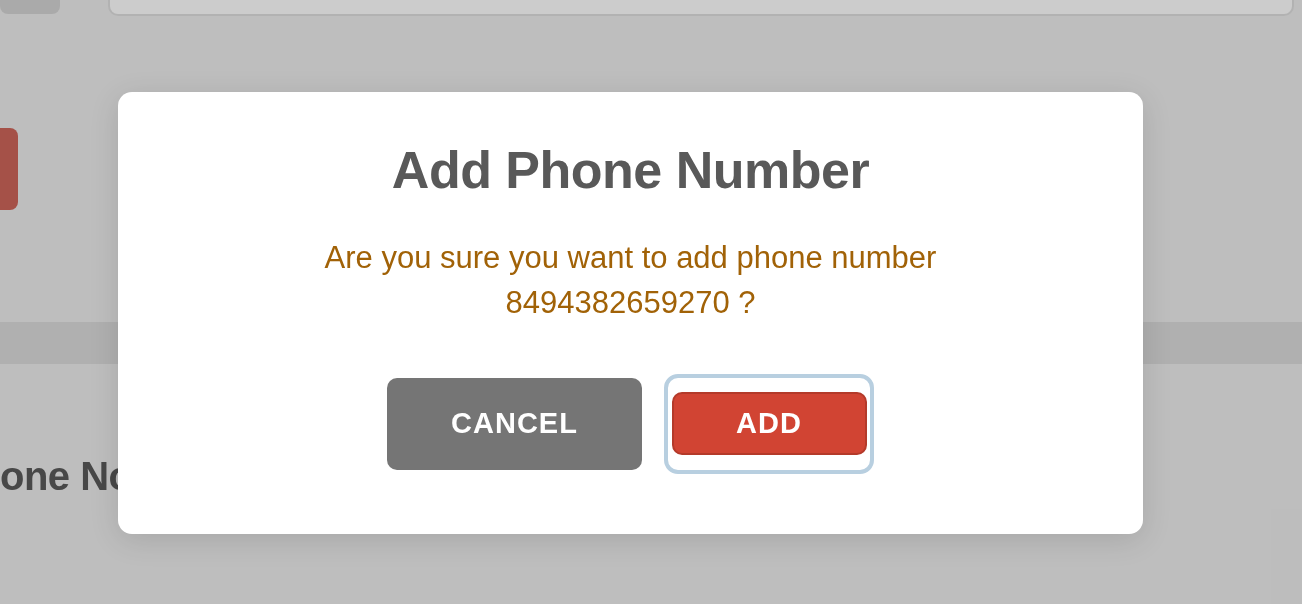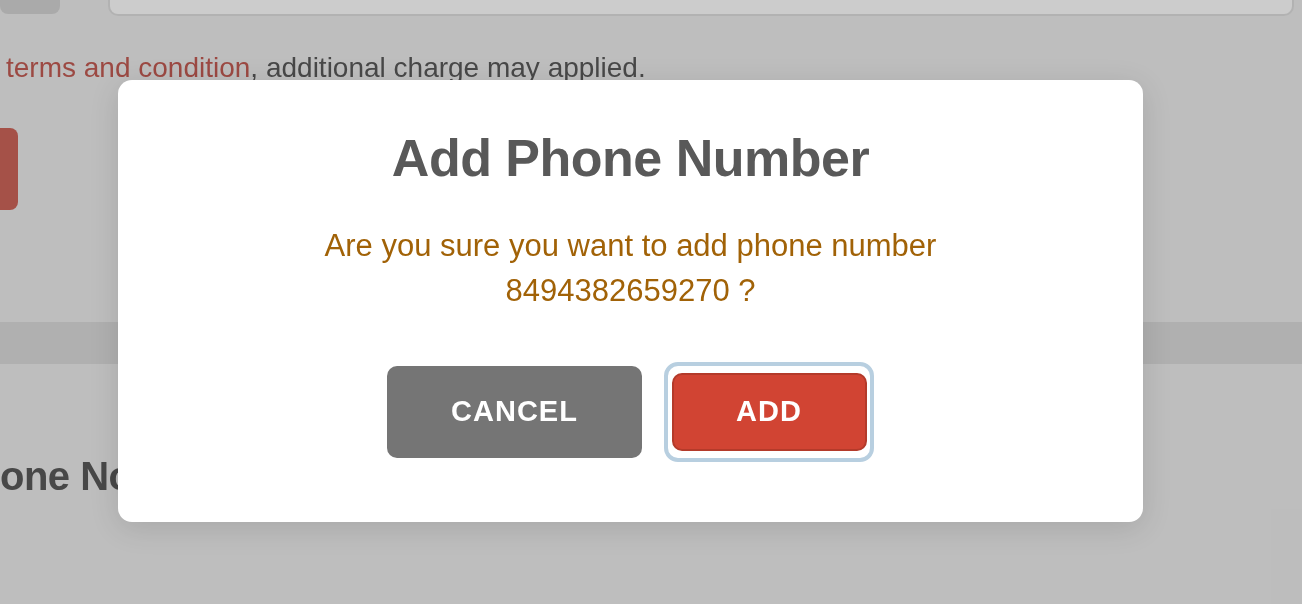--- a/index.html
+++ b/index.html
@@ -78,21 +78,21 @@
       letter-spacing: -0.5px;
     }
     .overlay {
       position: absolute;
       inset: 0;
       background: rgba(120,120,120,0.38);
     }
     .modal {
       position: absolute;
       left: 118px;
-      top: 80px;
+      top: 92px;
       width: 1025px;
       height: 442px;
       background: #fff;
       border-radius: 14px;
       box-shadow: 0 6px 30px rgba(0,0,0,0.12);
       display: flex;
       flex-direction: column;
       align-items: center;
       padding-top: 48px;
     }
@@ -138,36 +138,33 @@
       width: 210px;
       height: 100px;
       border: 4px solid #b8cfe0;
       border-radius: 14px;
       display: flex;
       align-items: center;
       justify-content: center;
     }
     .btn-add {
       width: 195px;
-      height: 78px;
+      height: 63px;
       background: #d14433;
       color: #fff;
       border-radius: 10px;
       border: 2px solid #b43a2a;
     }
   </style>
 </head>
 <body>
 
 <div class="backdrop">
   <div class="bg-grey-box"></div>
   <div class="bg-outline-box"></div>
-  <div class="terms-text">
-    <span class="terms-link">terms and condition</span><span>, additional charge may applied.</span>
-  </div>
   <div class="red-sliver"></div>
   <div class="grey-band"></div>
   <div class="one-no">one No</div>
 </div>
 
 <div class="overlay"></div>
 
 <div class="modal">
   <div class="modal-title">Add Phone Number</div>
   <div class="modal-message">

